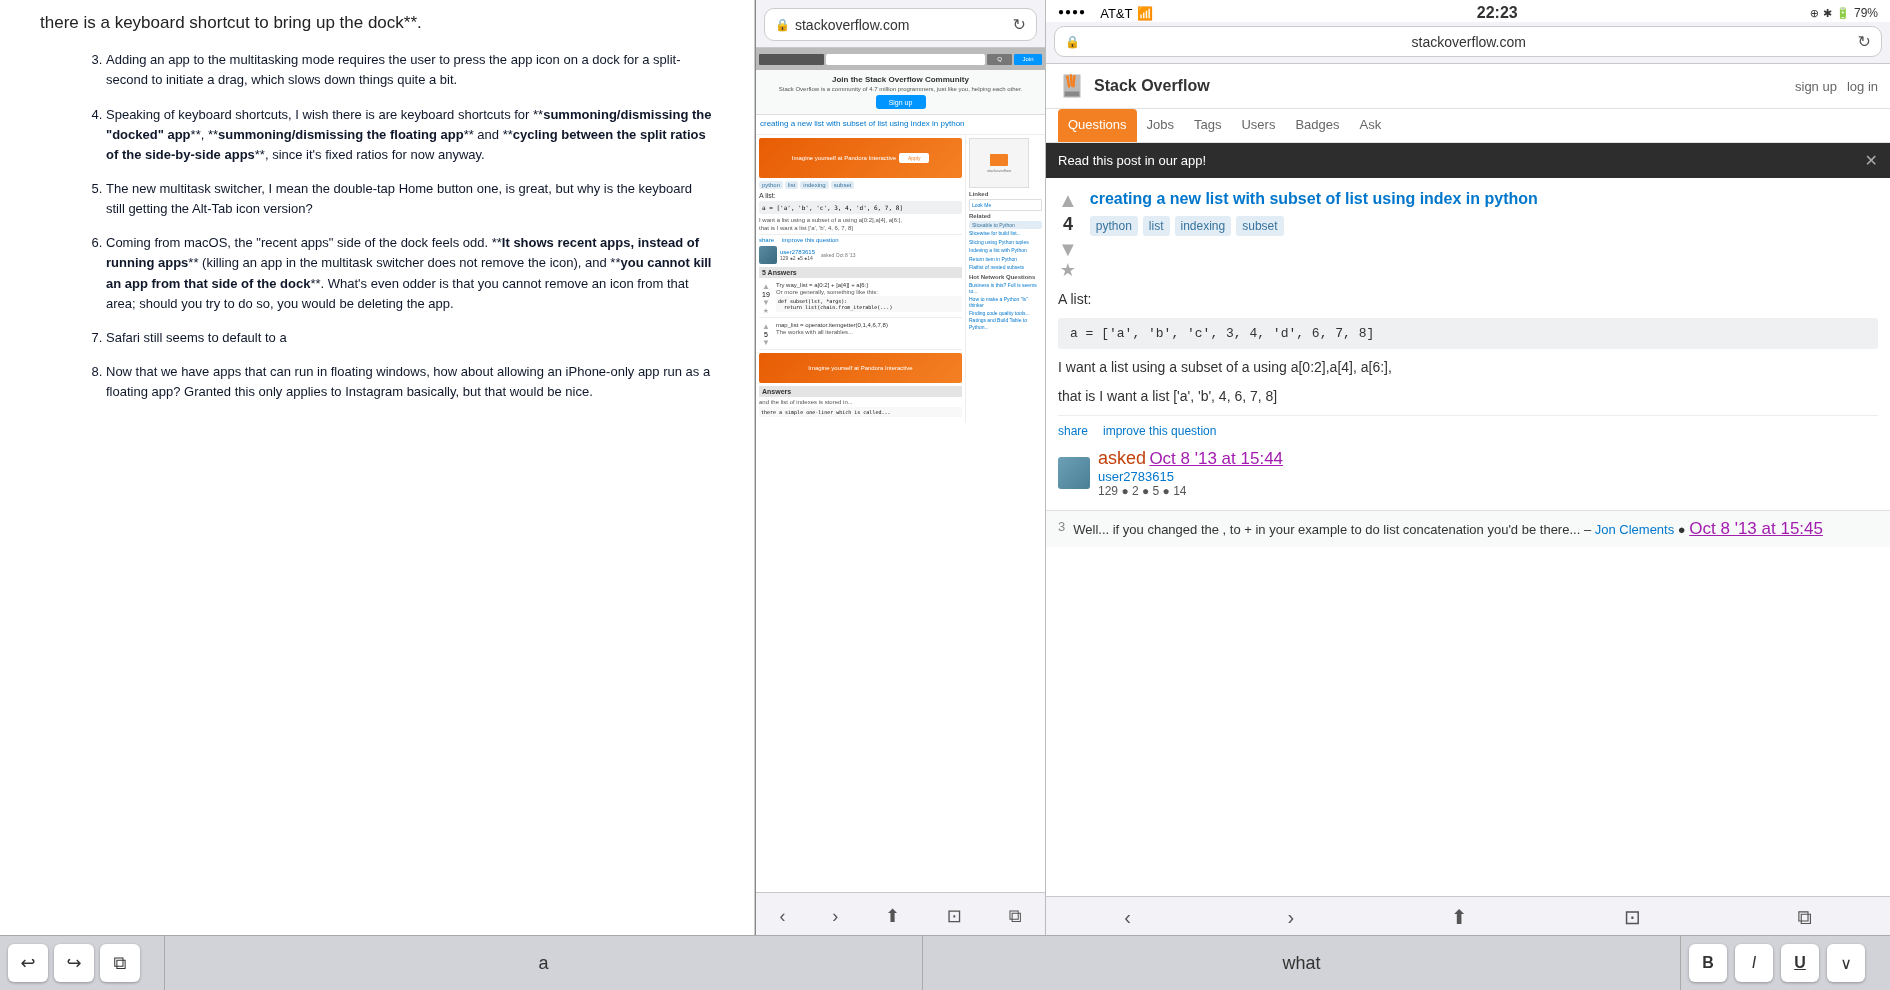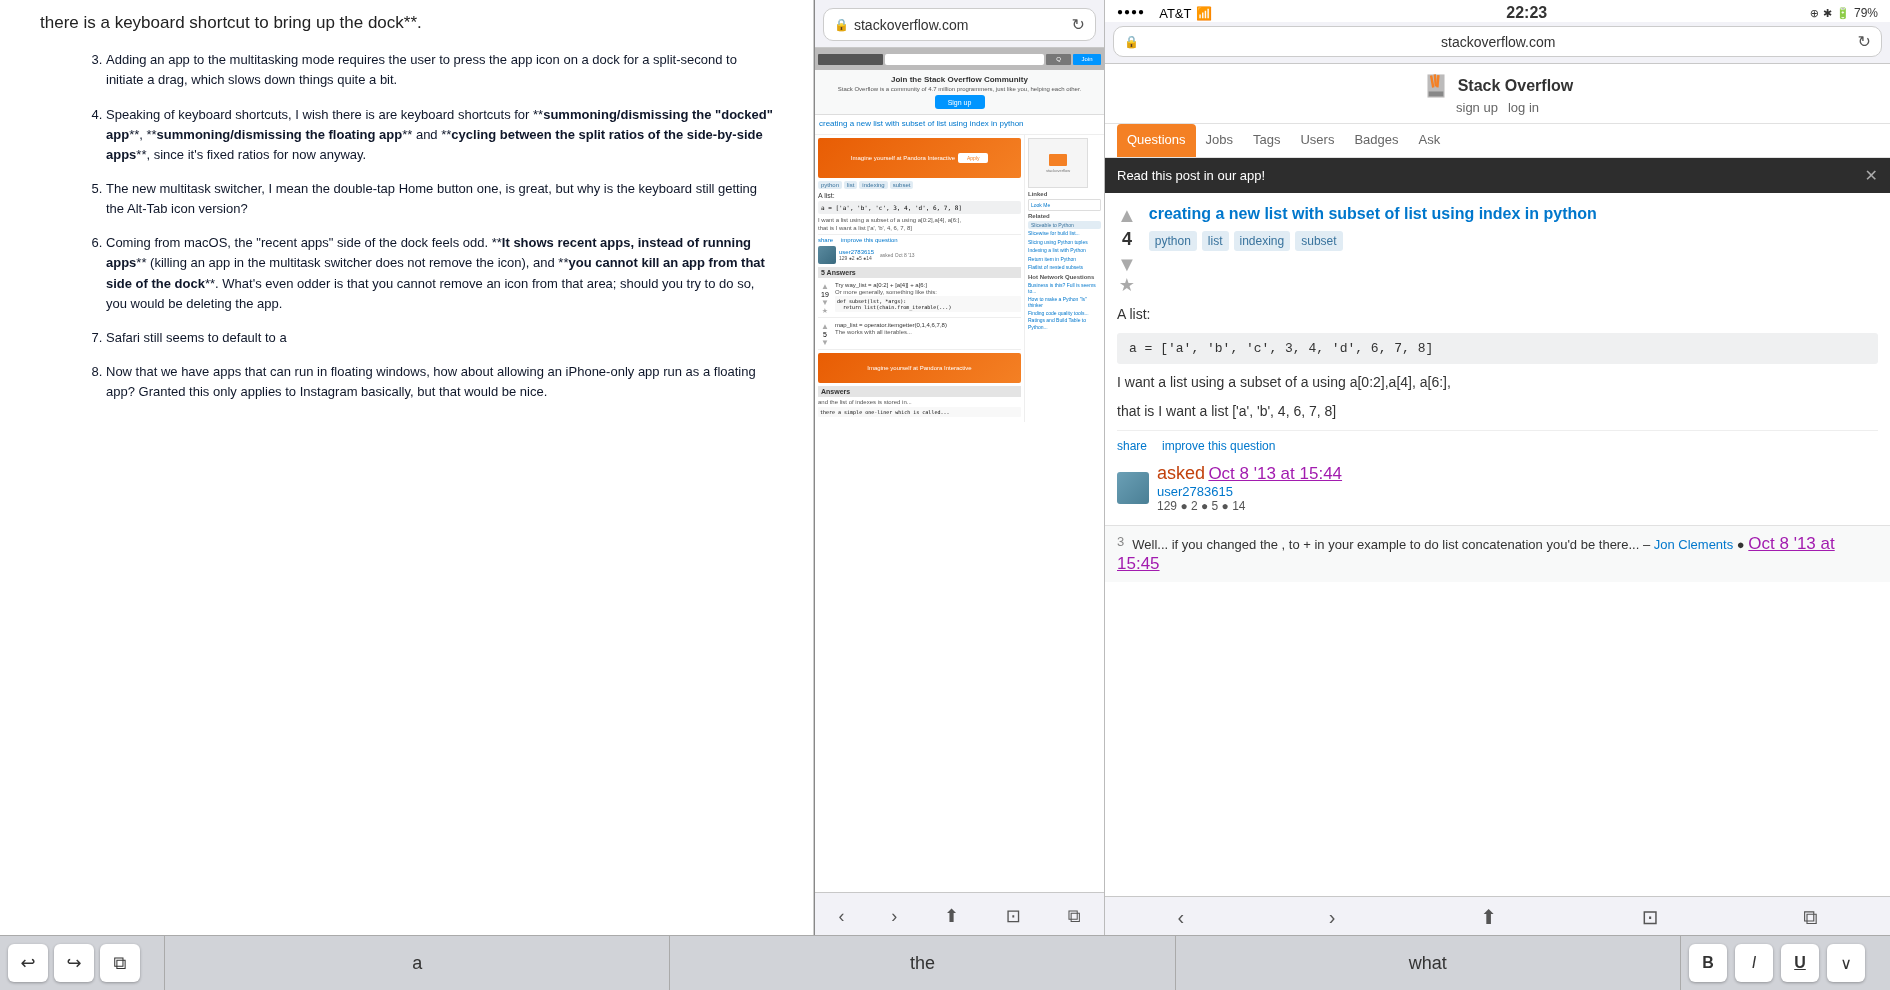--- a/index.html
+++ b/index.html
@@ -15,21 +15,21 @@
 
     
     .main-area {
       display: flex;
       flex: 1;
       overflow: hidden;
     }
 
     
     .left-panel {
-      width: 814px;
+      width: 755px;
       background: #fff;
       overflow-y: auto;
       padding: 10px 40px 20px 40px;
       border-right: 1px solid #ccc;
     }
 
     .left-panel ol {
       padding-left: 25px;
     }
 
@@ -185,21 +185,20 @@
       background: #fff;
     }
 
     .so-full-header {
       background: #fff;
       border-bottom: 1px solid #e1e1e1;
       padding: 8px 12px;
       display: flex;
       align-items: center;
       justify-content: space-between;
-      flex-direction: column;
     }
 
     .so-logo-area {
       display: flex;
       align-items: center;
       gap: 8px;
     }
 
     .so-logo-icon {
       width: 28px;
@@ -863,23 +862,20 @@
     <div class="toolbar-icon-btn">
       <span>⧉</span>
     </div>
   </div>
 
   <div class="word-suggestions">
     <div class="word-suggestion">
       <span>a</span>
     </div>
     <div class="word-suggestion">
-      <span>the</span>
-    </div>
-    <div class="word-suggestion">
       <span>what</span>
     </div>
   </div>
 
   <div class="formatting-toolbar">
     <div class="format-btn">
       <span>B</span>
     </div>
     <div class="format-btn">
       <span style="font-style:italic; font-weight:normal;">I</span>

